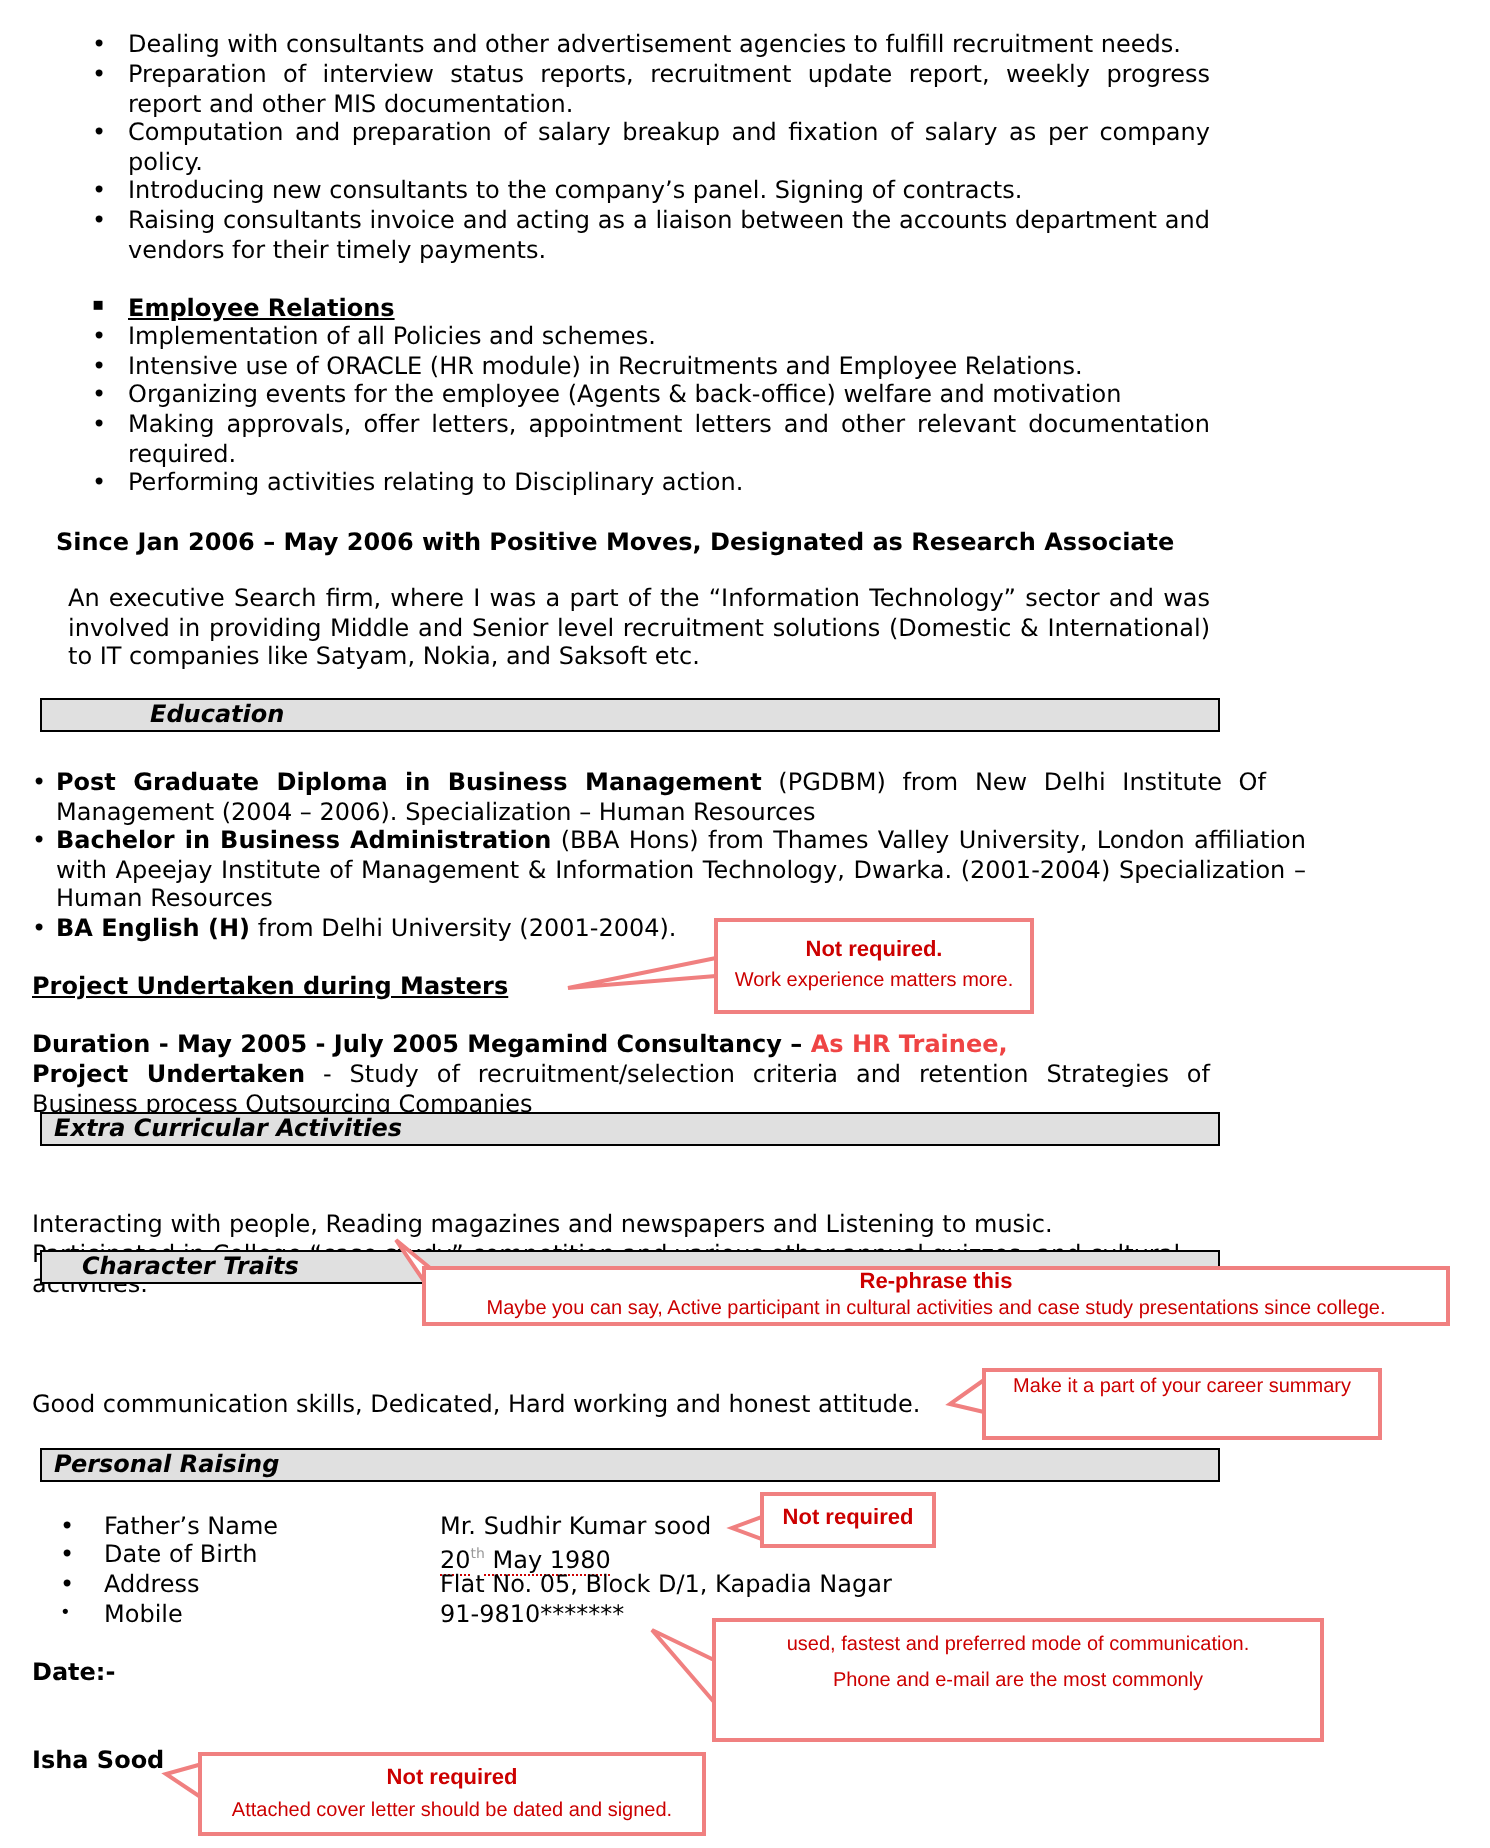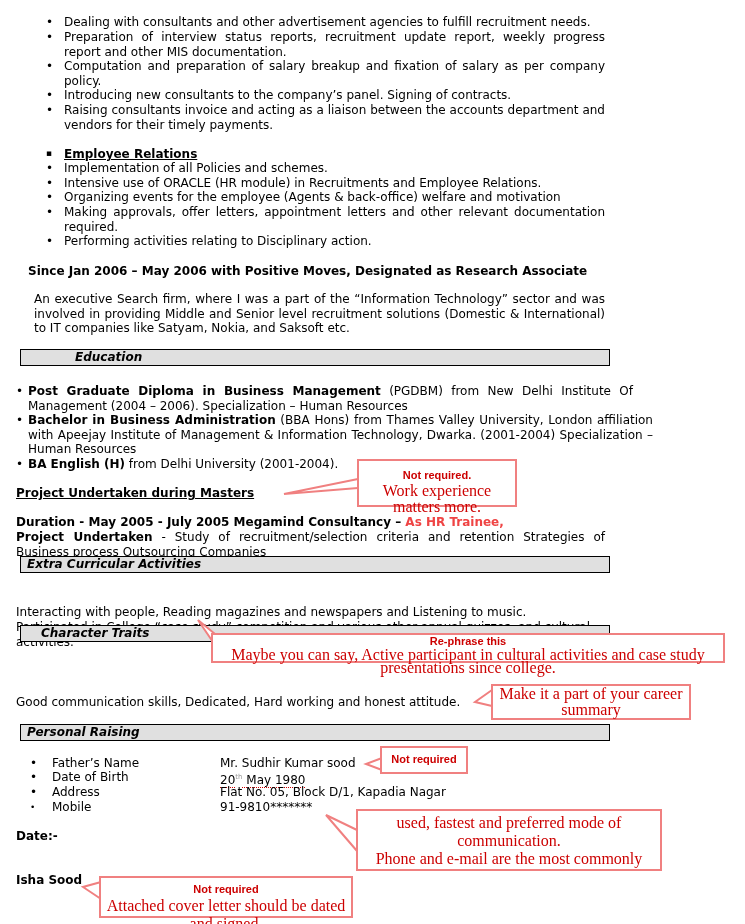--- a/index.html
+++ b/index.html
@@ -11,21 +11,21 @@
   .just { text-align:justify; text-align-last:left; white-space:normal; }
   .b { font-weight:bold; }
   .u { text-decoration:underline; }
   .section-bar { position:absolute; left:20px; width:590px; height:17px;
                  background:#e0e0e0; border:1px solid #000; box-sizing:border-box;
                  font-style:italic; font-weight:bold; font-size:12px; line-height:15px; }
   .callout { position:absolute; border:2px solid #f08080; background:#fff;
              color:#cc0000; font-family:"Liberation Sans", sans-serif;
              text-align:center; box-sizing:border-box; }
   .callout .t { font-weight:bold; font-size:11px; line-height:16px; }
-  .callout .s { font-size:16px; line-height:16px;font-family:Liberation Serif, serif; }
+  .callout .s { font-size:10px; line-height:16px; }
   svg.ptr { position:absolute; overflow:visible; }
   .blue { color:#ef4444; }
   .dotted { border-bottom:1px dotted #c00; }
 </style>
 </head>
 <body>
 
 <div>
   <span class="bul" style="left:46px;top:15px">•</span>
   <div class="abs txt" style="left:64px;top:15px">Dealing with consultants and other advertisement agencies to fulfill recruitment needs.</div>

